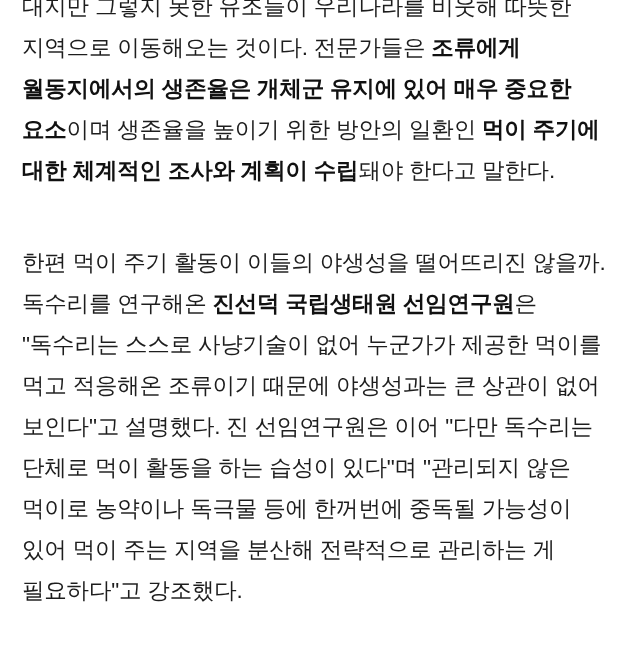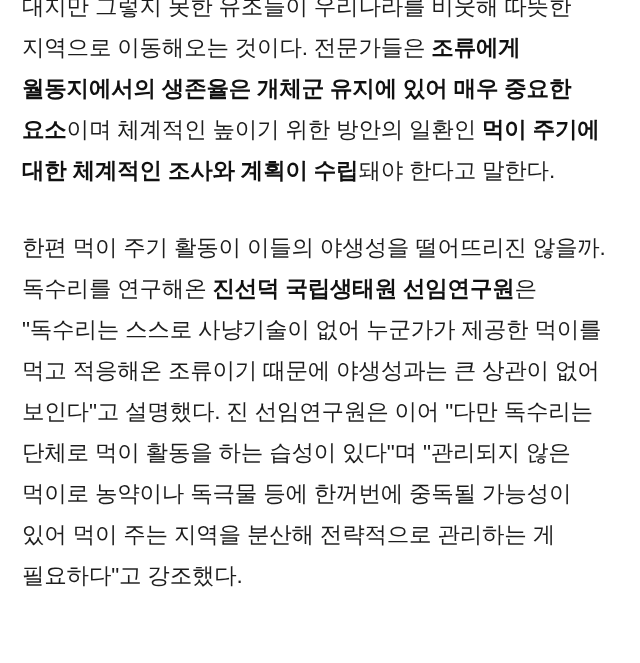--- a/index.html
+++ b/index.html
@@ -27,30 +27,30 @@
     text-align: left;
     word-break: keep-all;
     color: #1d1d1d;
     margin: 0;
   }
   .para.first {
     
     margin-top: -14px;
   }
   .para.second {
-    margin-top: 36px;
+    margin-top: 51px;
   }
   .b {
     font-weight: bold;
     color: #111111;
   }
 </style>
 </head>
 <body>
 
 <div class="article">
   <p class="para first">
-    <span>대지만 그렇지 못한 유조들이 우리나라를 비웃해 따뜻한 지역으로 이동해오는 것이다. 전문가들은 </span><span class="b">조류에게 월동지에서의 생존율은 개체군 유지에 있어 매우 중요한 요소</span><span>이며 체계적인 높이기 위한 방안의 일환인 </span><span class="b">먹이 주기에 대한 체계적인 조사와 계획이 수립</span><span>돼야 한다고 말한다.</span>
+    <span>대지만 그렇지 못한 유조들이 우리나라를 비웃해 따뜻한 지역으로 이동해오는 것이다. 전문가들은 </span><span class="b">조류에게 월동지에서의 생존율은 개체군 유지에 있어 매우 중요한 요소</span><span>이며 생존율을 높이기 위한 방안의 일환인 </span><span class="b">먹이 주기에 대한 체계적인 조사와 계획이 수립</span><span>돼야 한다고 말한다.</span>
   </p>
   <p class="para second">
     <span>한편 먹이 주기 활동이 이들의 야생성을 떨어뜨리진 않을까. 독수리를 연구해온 </span><span class="b">진선덕 국립생태원 선임연구원</span><span>은 "독수리는 스스로 사냥기술이 없어 누군가가 제공한 먹이를 먹고 적응해온 조류이기 때문에 야생성과는 큰 상관이 없어 보인다"고 설명했다. 진 선임연구원은 이어 "다만 독수리는 단체로 먹이 활동을 하는 습성이 있다"며 "관리되지 않은 먹이로 농약이나 독극물 등에 한꺼번에 중독될 가능성이 있어 먹이 주는 지역을 분산해 전략적으로 관리하는 게 필요하다"고 강조했다.</span>
   </p>
 </div>
 
 </body></html>

